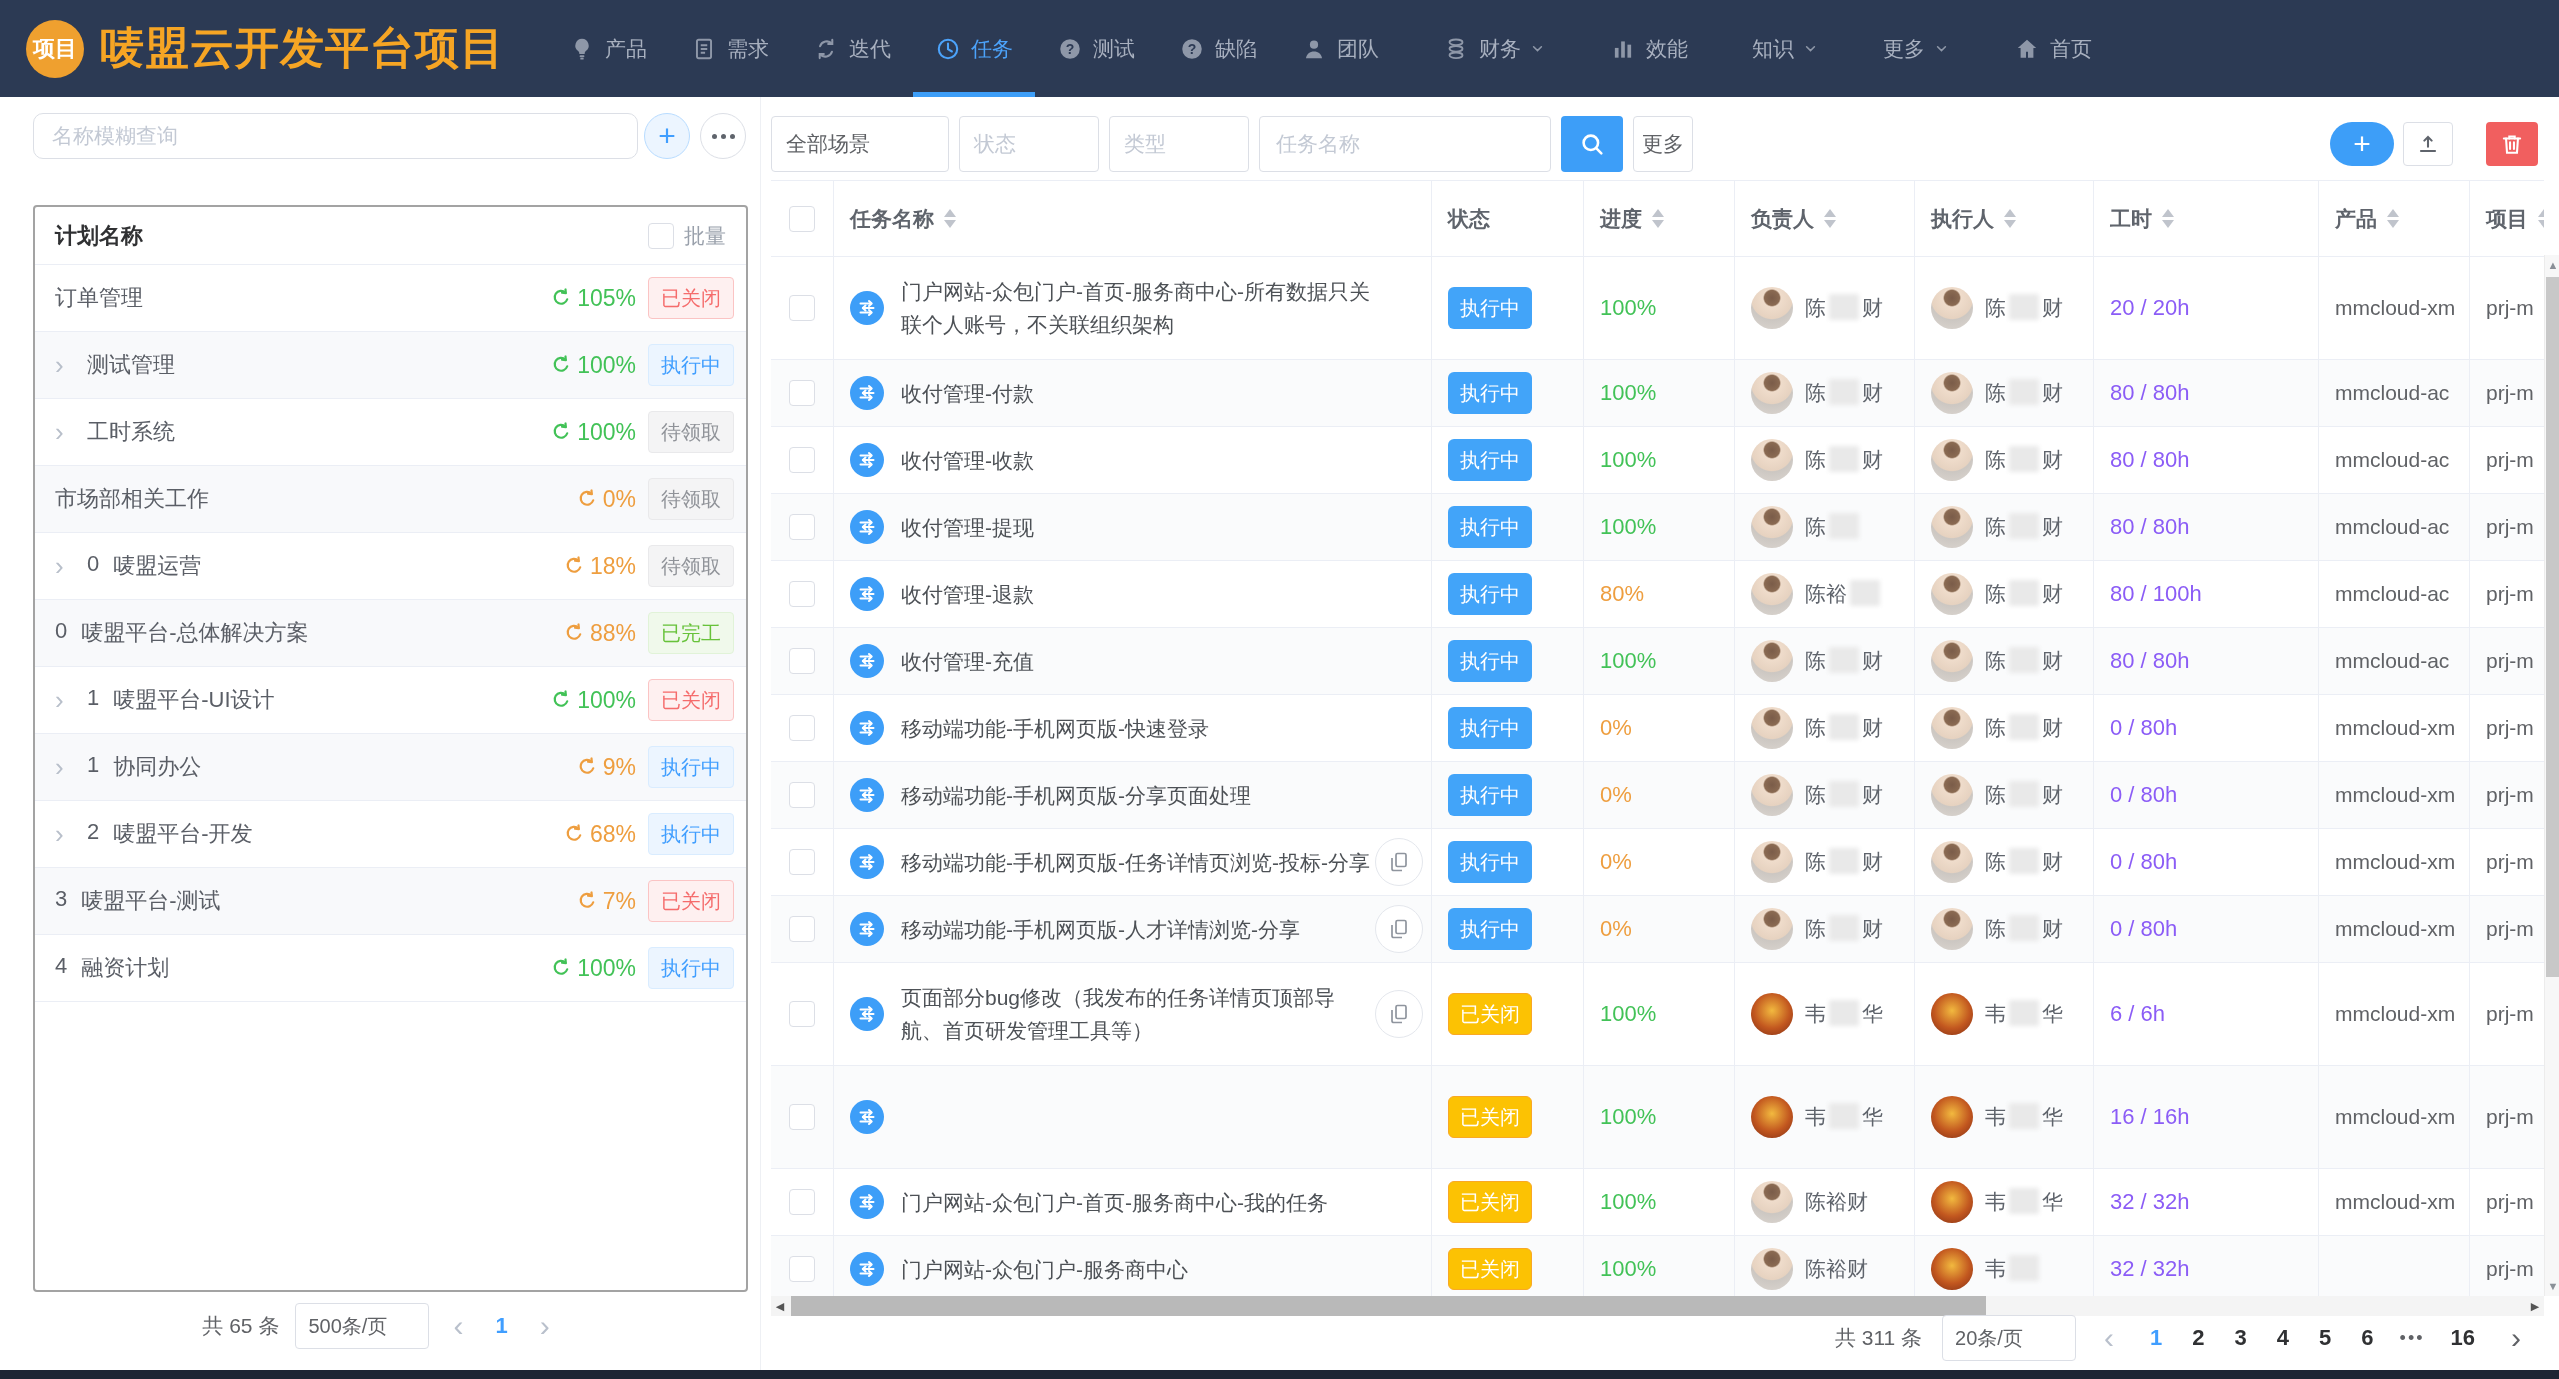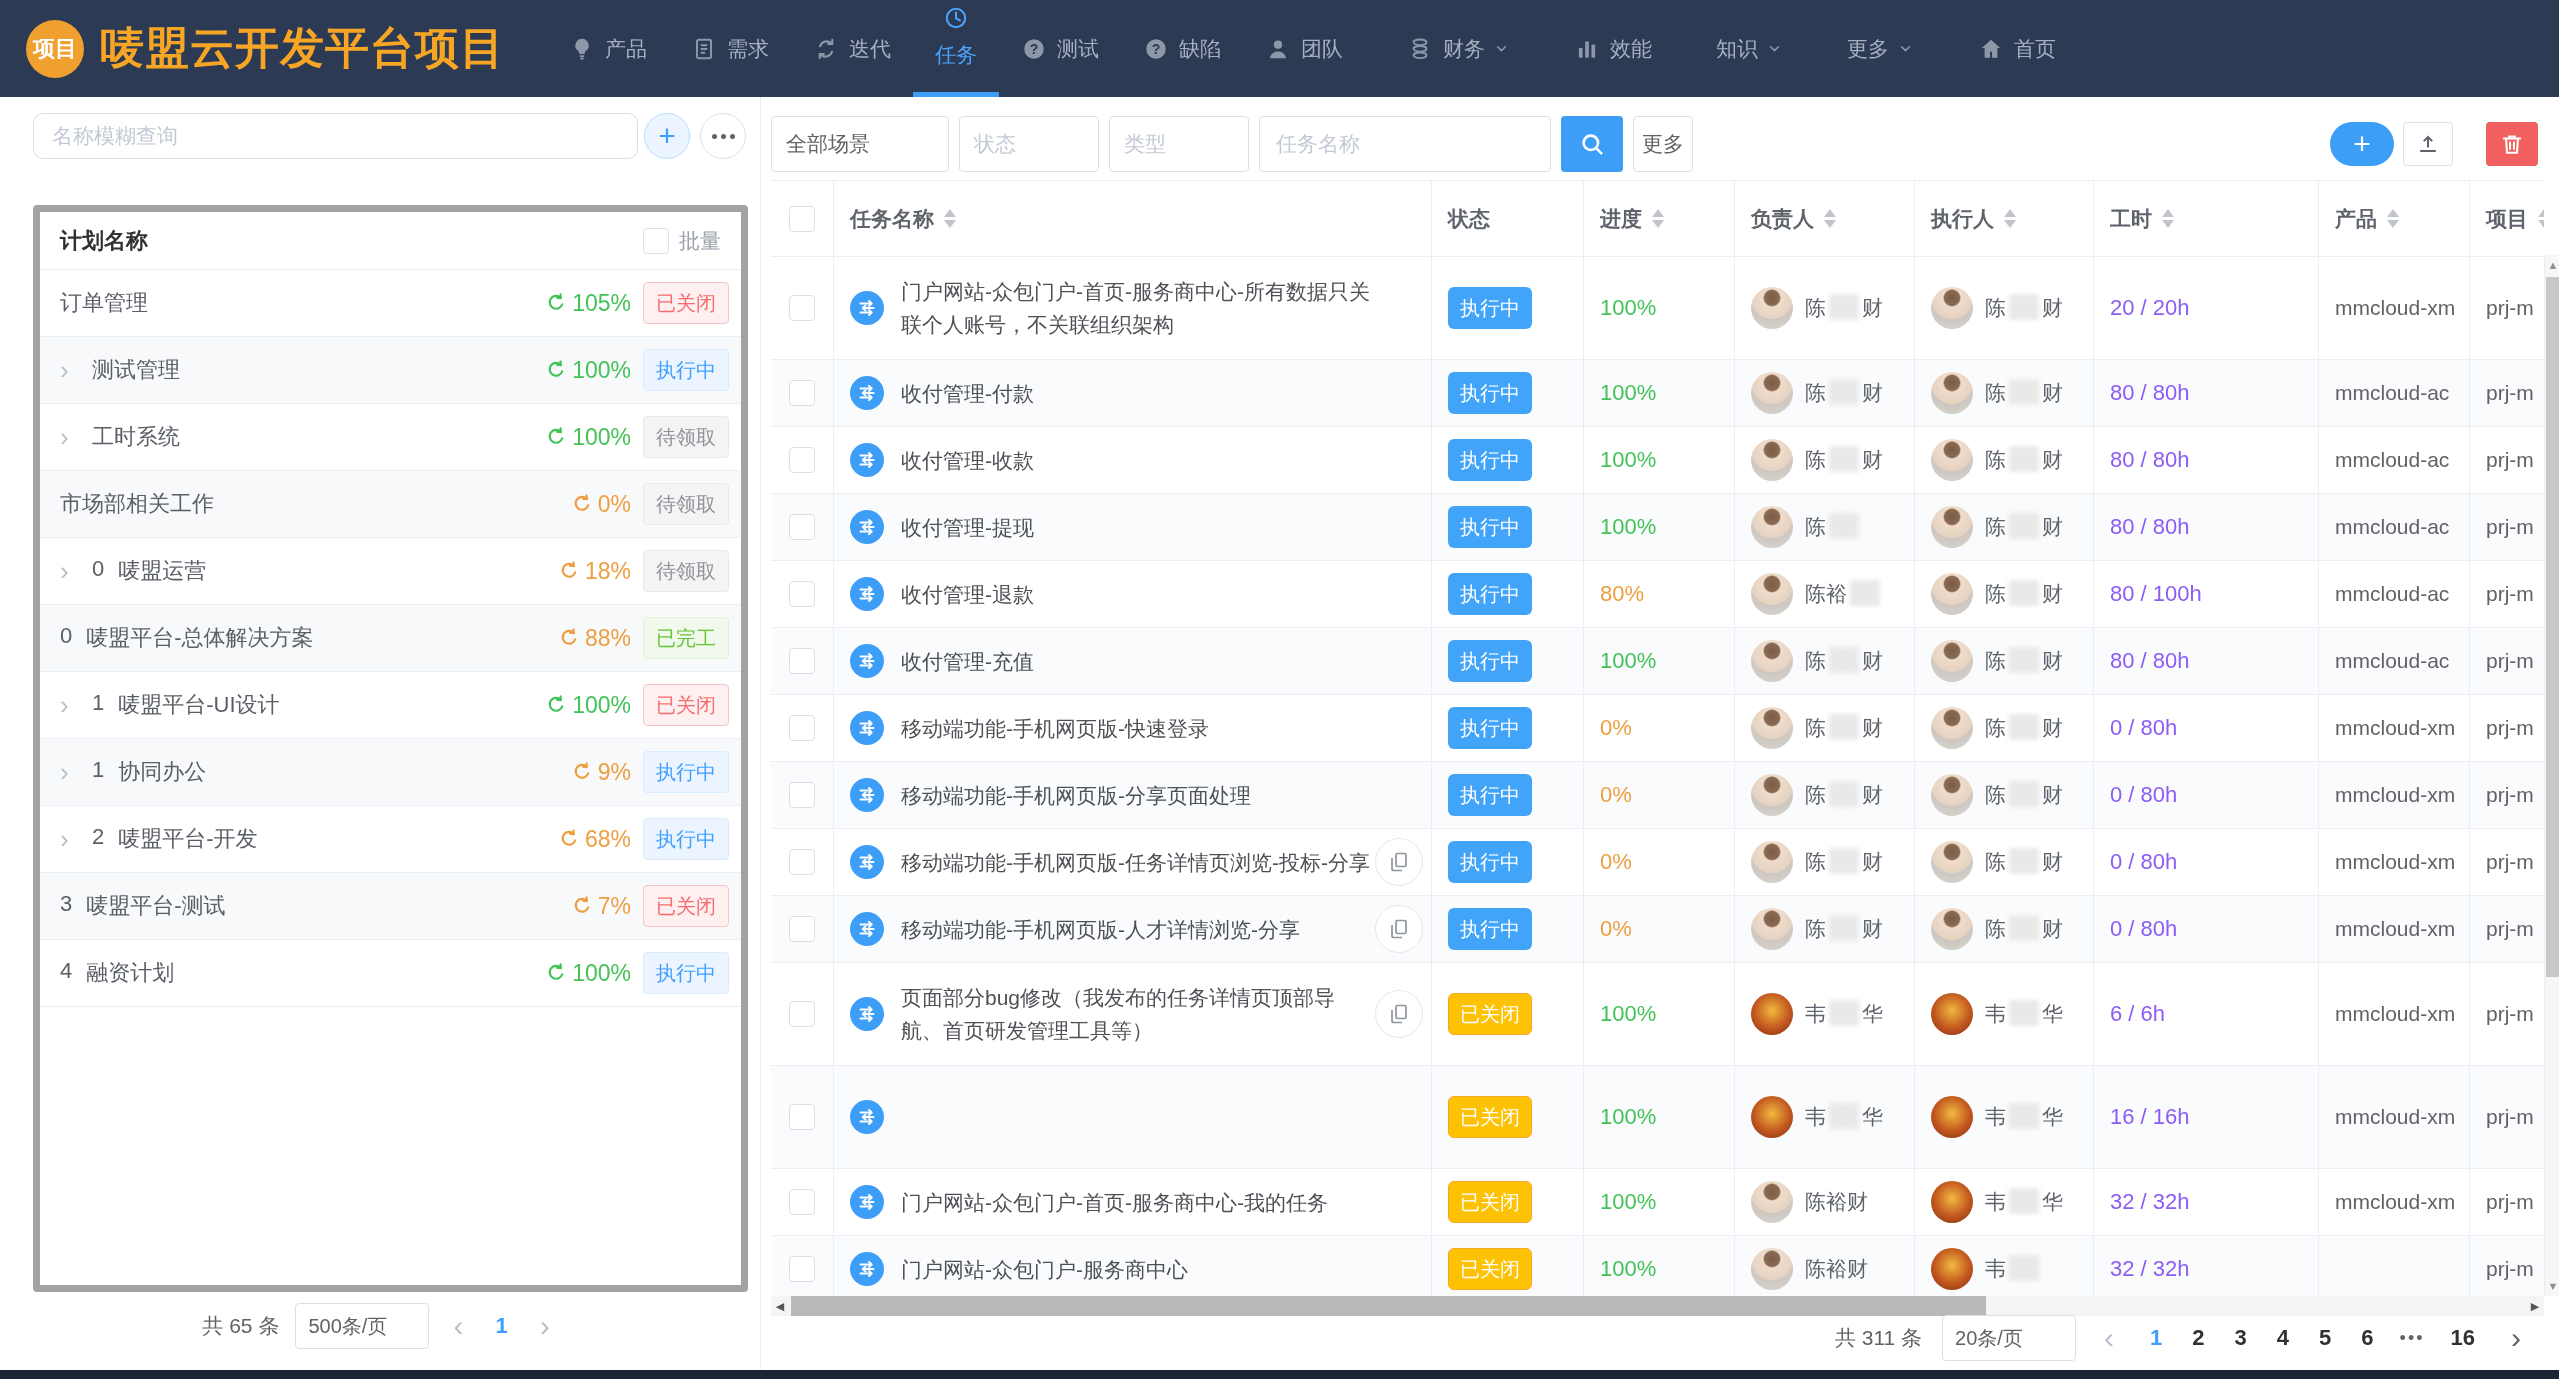--- a/index.html
+++ b/index.html
@@ -13,39 +13,39 @@
   
   .navbar{position:absolute;top:0;left:0;width:2559px;height:97px;background:#2c3a54;
     display:flex;align-items:center;padding:0 26px;box-sizing:border-box;}
   .logo{width:58px;height:58px;border-radius:50%;background:#efa02f;color:#fff;
     font-size:22px;font-weight:bold;display:flex;align-items:center;justify-content:center;flex:none;}
   .app-title{color:#f6a524;font-size:44px;font-weight:bold;margin-left:16px;white-space:nowrap;letter-spacing:1px;}
   .nav-items{display:flex;align-items:stretch;height:100%;margin-left:42px;}
   .nav-item{display:flex;align-items:center;gap:10px;height:100%;padding:0 22px;color:#a8b0bf;
     font-size:21px;cursor:pointer;box-sizing:border-box;border-bottom:5px solid transparent;border-top:5px solid transparent;}
   .nav-item:nth-child(n+8){margin-left:20px;}
-  .nav-item.active{color:#4ca3fb;border-bottom-color:#3d9ef8;flex-direction:column;}
+  .nav-item.active{color:#4ca3fb;border-bottom-color:#3d9ef8;}
   .nav-icon{width:26px;height:26px;flex:none;}
   .nav-item.active .nav-icon{color:#4ca3fb;}
   .nav-icon{color:#8e97a8;}
   .nav-caret{width:17px;height:17px;color:#8e97a8;margin-left:-2px;}
 
   
   .left-panel{position:absolute;top:97px;left:0;width:760px;height:1282px;background:#fff;}
   .search-input{position:absolute;top:16px;left:33px;width:605px;height:46px;border:1px solid #dcdfe6;
     border-radius:10px;padding:0 18px;font-size:21px;color:#606266;box-sizing:border-box;outline:none;
     font-family:inherit;}
   input::placeholder{color:#c3c9d4;}
   .round-btn{position:absolute;top:16px;width:46px;height:46px;border-radius:50%;box-sizing:border-box;
     display:flex;align-items:center;justify-content:center;cursor:pointer;}
   .btn-plus-left{left:644px;background:#ecf5ff;border:1px solid #b8dcff;color:#409eff;font-size:30px;font-weight:300;line-height:1;}
   .btn-dots{left:700px;background:#fff;border:1px solid #dcdfe6;gap:4px;}
   .btn-dots b{width:5px;height:5px;border-radius:50%;background:#5f646c;}
 
-  .plan-card{position:absolute;top:108px;left:33px;width:715px;height:1087px;border:7px solid #a3a3a3;
+  .plan-card{position:absolute;top:108px;left:33px;width:715px;height:1087px;border:2px solid #a3a3a3;
     border-radius:4px;box-sizing:border-box;overflow:hidden;background:#fff;}
   .plan-header{height:57px;display:flex;align-items:center;padding:0 20px;border-bottom:1px solid #ebeef5;}
   .plan-title{font-size:22px;font-weight:bold;color:#303133;flex:1;}
   .batch{display:flex;align-items:center;gap:10px;color:#99a0ab;font-size:21px;}
   .checkbox{width:26px;height:26px;border:1px solid #dcdfe6;border-radius:4px;background:#fff;box-sizing:border-box;flex:none;}
 
   .plan-row{height:67px;display:flex;align-items:center;padding:0 12px 0 20px;border-bottom:1px solid #ebeef5;
     font-size:22px;color:#5a5e66;box-sizing:border-box;cursor:pointer;}
   .plan-row:nth-child(even){background:#f8f9fb;}
   .chevron{width:32px;color:#b8bfca;font-size:26px;flex:none;line-height:1;}

